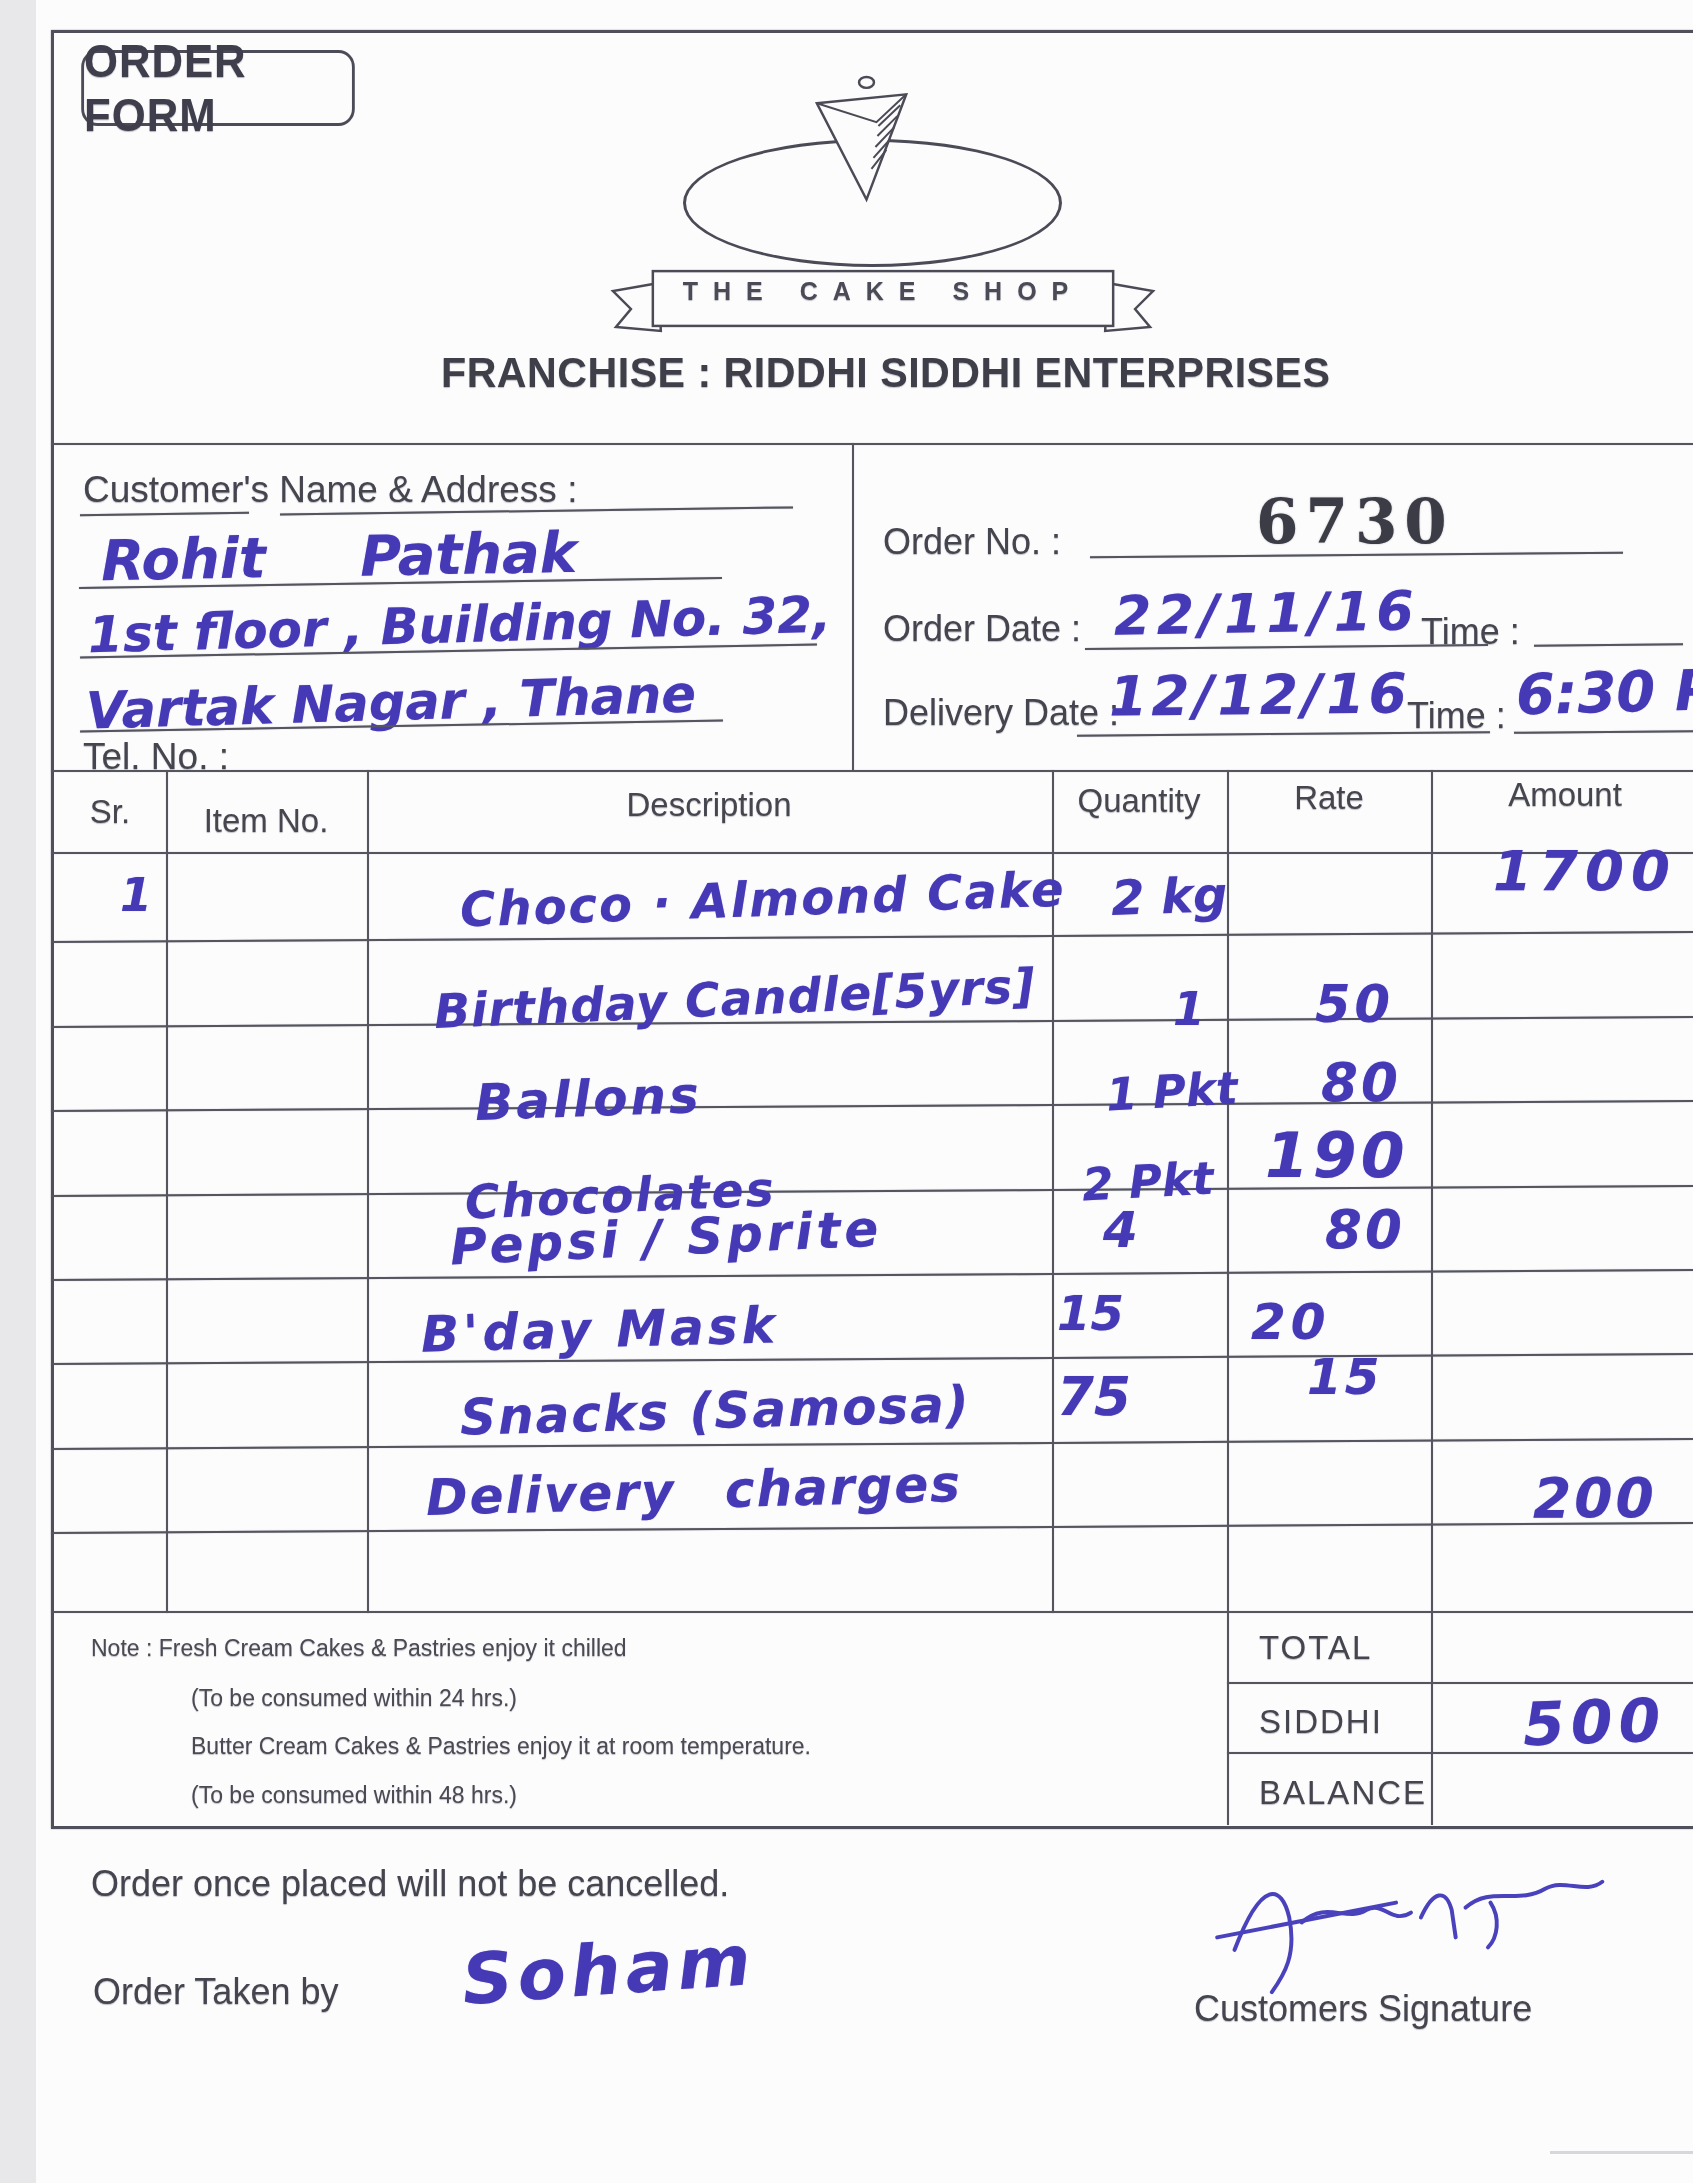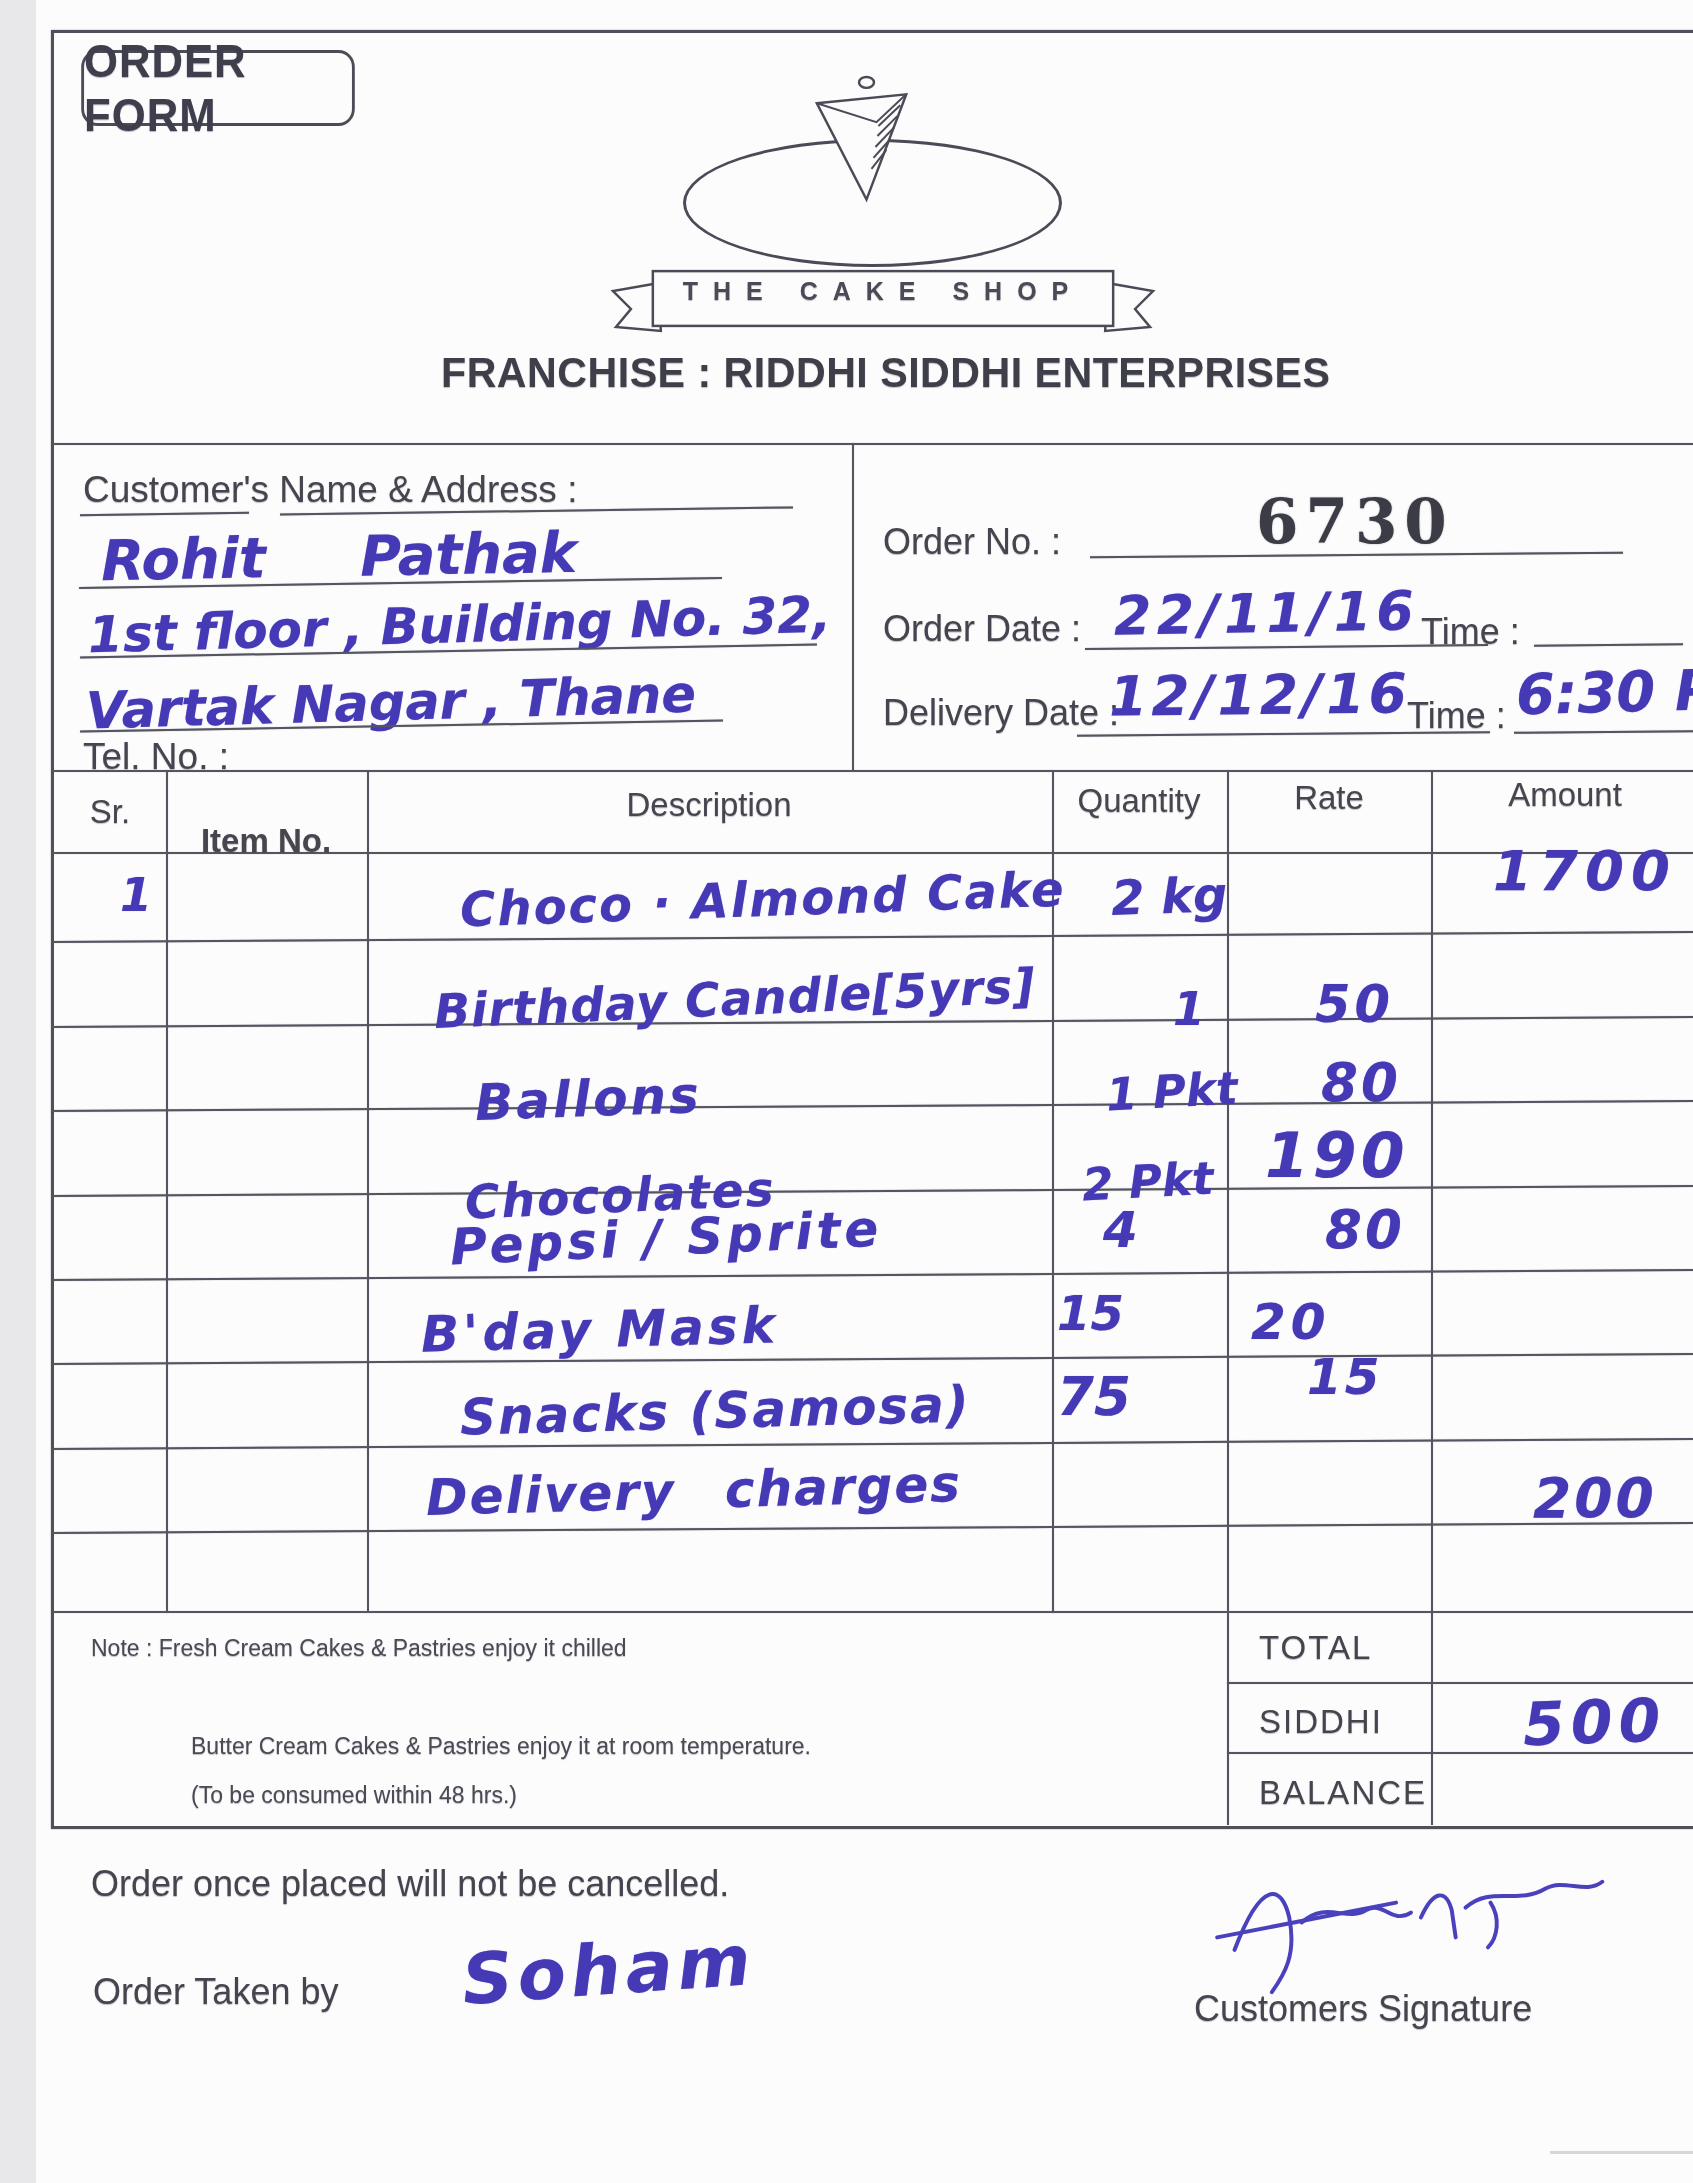--- a/index.html
+++ b/index.html
@@ -48,21 +48,21 @@
   #dtlabel{left:1371px;top:695px;font-size:36px;}
   
   #custname{left:65px;top:524px;font-size:56px;word-spacing:75px;transform:rotate(-1deg);}
   #addr1{left:52px;top:596px;font-size:50px;transform:rotate(-1.6deg);}
   #addr2{left:50px;top:673px;font-size:51px;transform:rotate(-1.6deg);}
   #odate{left:1078px;top:582px;font-size:54px;letter-spacing:5px;transform:rotate(-1deg);}
   #ddate{left:1073px;top:663px;font-size:55px;letter-spacing:4px;transform:rotate(-.6deg);}
   #dtime{left:1480px;top:659px;font-size:56px;transform:rotate(-1.5deg);}
   
   .th{font-size:33px;color:#46464f;transform:translateX(-50%);}
-  #h-sr{left:74px;top:793px;} #h-item{left:230px;top:822px;font-weight:bold;} #h-desc{left:673px;top:786px;}
+  #h-sr{left:74px;top:793px;} #h-item{left:230px;top:802px;} #h-desc{left:673px;top:786px;}
   #h-qty{left:1103px;top:782px;} #h-rate{left:1293px;top:779px;} #h-amt{left:1529px;top:776px;}
   
   #r1s{left:84px;top:868px;font-size:46px;}
   #r1d{left:424px;top:871px;font-size:48px;transform:rotate(-2deg);letter-spacing:2px;}
   #r1q{left:1075px;top:868px;font-size:48px;transform:rotate(-2deg);}
   #r1a{left:1457px;top:838px;font-size:56px;letter-spacing:7px;}
   #r2d{left:398px;top:971px;font-size:47px;transform:rotate(-2.5deg);letter-spacing:1px;}
   #r2q{left:1137px;top:982px;font-size:46px;}
   #r2a{left:1279px;top:975px;font-size:51px;letter-spacing:4px;}
   #r3d{left:439px;top:1070px;font-size:50px;transform:rotate(-2deg);letter-spacing:3px;}
@@ -206,20 +206,21 @@
   <div id="r6a" class="ink">20</div>
 
   <div id="r7d" class="ink">Snacks (Samosa)</div>
   <div id="r7q" class="ink">75</div>
   <div id="r7a" class="ink">15</div>
 
   <div id="r8d" class="ink">Delivery charges</div>
   <div id="r8a" class="ink">200</div>
 
   <div id="n1" class="pr note">Note : Fresh Cream Cakes &amp; Pastries enjoy it chilled</div>
+  <div id="n2" class="pr note">(To be consumed within 24 hrs.)</div>
   <div id="n3" class="pr note">Butter Cream Cakes &amp; Pastries enjoy it at room temperature.</div>
   <div id="n4" class="pr note">(To be consumed within 48 hrs.)</div>
 
   <div id="sum-total" class="pr">TOTAL</div>
   <div id="sum-adv" class="pr">SIDDHI</div>
   <div id="sum-bal" class="pr">BALANCE</div>
   <div id="adv-val" class="ink">500</div>
 
   <div id="cancel" class="pr">Order once placed will not be cancelled.</div>
   <div id="takenby" class="pr">Order Taken by</div>

